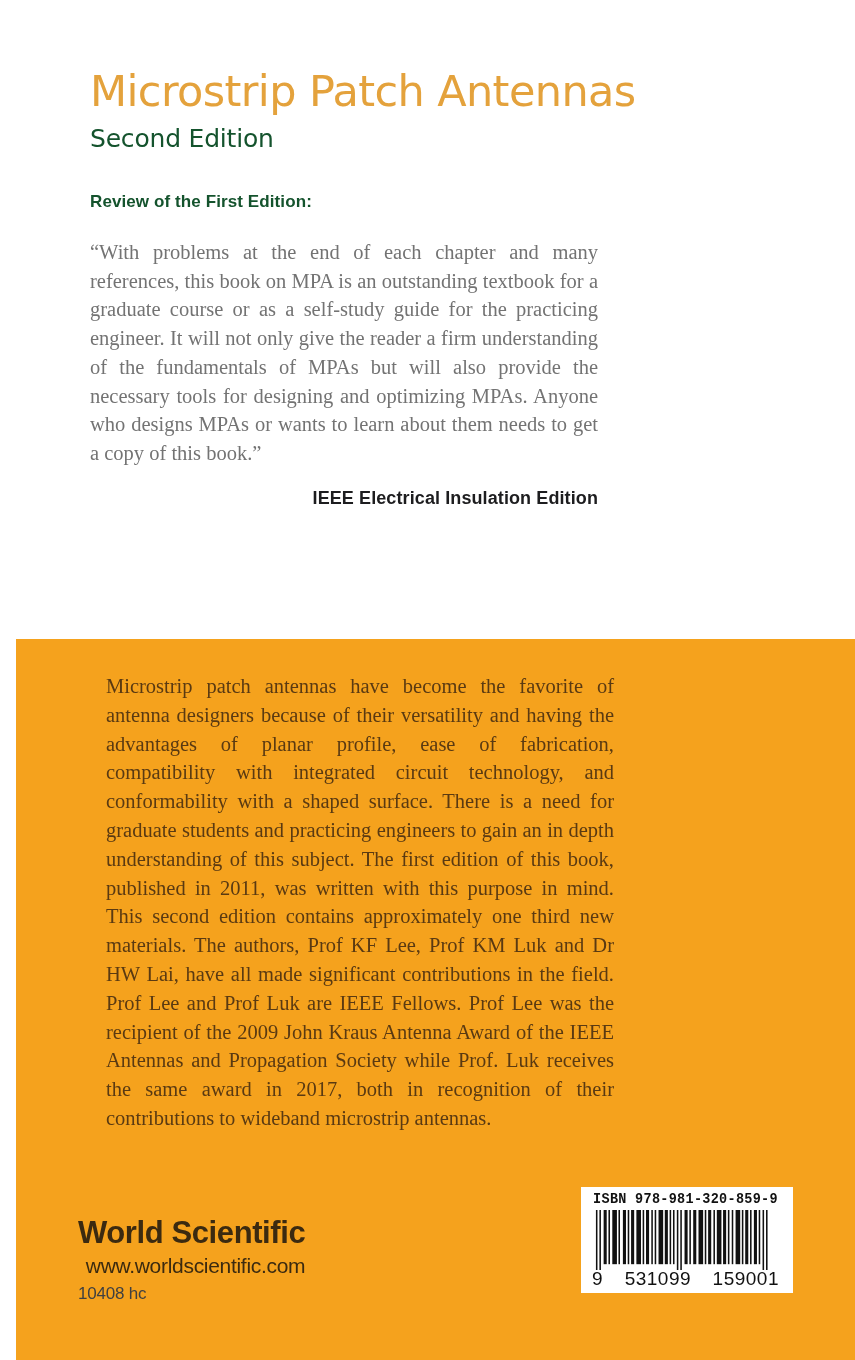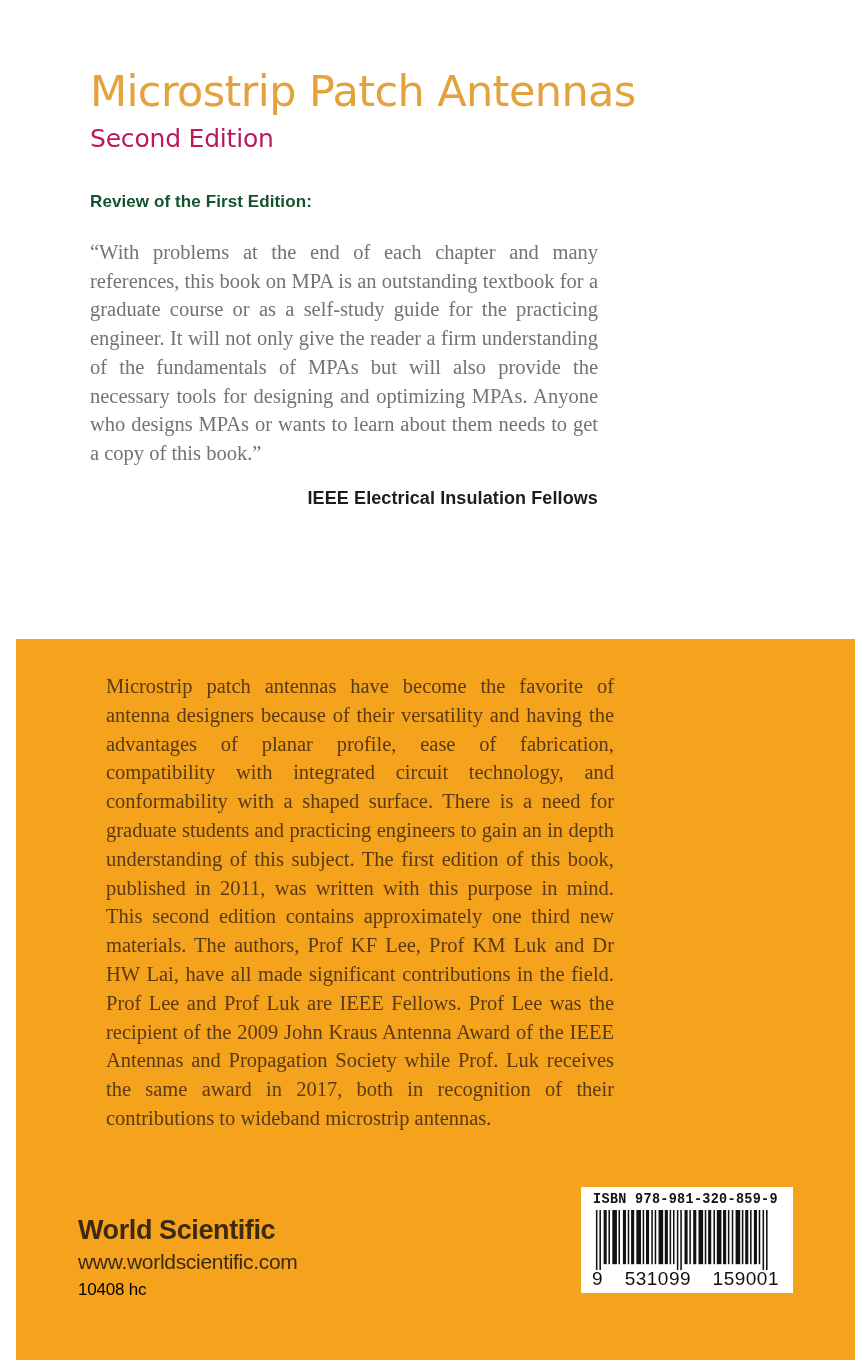--- a/index.html
+++ b/index.html
@@ -45,21 +45,21 @@
   }
 
   .subtitle {
     position: absolute;
     left: 90px;
     top: 126px;
     font-family: "DejaVu Sans", sans-serif;
     font-size: 25px;
     font-weight: 400;
     letter-spacing: -0.2px;
-    color: #be185d;
+    color: #14532d;
     line-height: 1.0;
   }
 
   .review-heading {
     position: absolute;
     left: 90px;
     top: 192px;
     font-family: "Liberation Sans", sans-serif;
     font-size: 17px;
     font-weight: bold;
@@ -117,42 +117,42 @@
   }
 
   
   .publisher {
     position: absolute;
     left: 62px;
     top: 578px;
   }
   .publisher-name {
     font-family: "Liberation Sans", sans-serif;
-    font-size: 27px;
+    font-size: 31px;
     font-weight: bold;
     color: #3b2a10;
     letter-spacing: -0.4px;
     line-height: 1.0;
   }
   .publisher-url {
     margin-top: 7px;
     font-family: "Liberation Sans", sans-serif;
     font-size: 21px;
     font-weight: 400;
     color: #3b2a10;
     letter-spacing: -0.3px;
     line-height: 1.0;
     text-align: right;
   }
   .publisher-code {
     margin-top: 9px;
     font-family: "Liberation Sans", sans-serif;
     font-size: 17px;
     font-weight: 400;
-    color: #000000;
+    color: #404040;
     letter-spacing: -0.2px;
     line-height: 1.0;
   }
 
   
   .barcode-box {
     position: absolute;
     left: 581px;
     top: 1187px;
     width: 212px;
@@ -204,21 +204,21 @@
   <div class="white-panel">
 
     <div class="title">Microstrip Patch Antennas</div>
 
     <div class="subtitle">Second Edition</div>
 
     <div class="review-heading">Review of the First Edition:</div>
 
     <div class="review-quote">“With problems at the end of each chapter and many references, this book on MPA is an outstanding textbook for a graduate course or as a self-study guide for the practicing engineer. It will not only give the reader a firm understanding of the fundamentals of MPAs but will also provide the necessary tools for designing and optimizing MPAs. Anyone who designs MPAs or wants to learn about them needs to get a copy of this book.”</div>
 
-    <div class="review-source">IEEE Electrical Insulation Fellows</div>
+    <div class="review-source">IEEE Electrical Insulation Edition</div>
   </div>
 
   <div class="orange-panel">
 
     <div class="blurb">Microstrip patch antennas have become the favorite of antenna designers because of their versatility and having the advantages of planar profile, ease of fabrication, compatibility with integrated circuit technology, and conformability with a shaped surface. There is a need for graduate students and practicing engineers to gain an in depth understanding of this subject. The first edition of this book, published in 2011, was written with this purpose in mind. This second edition contains approximately one third new materials. The authors, Prof KF Lee, Prof KM Luk and Dr HW Lai, have all made significant contributions in the field. Prof Lee and Prof Luk are IEEE Fellows. Prof Lee was the recipient of the 2009 John Kraus Antenna Award of the IEEE Antennas and Propagation Society while Prof. Luk receives the same award in 2017, both in recognition of their contributions to wideband microstrip antennas.</div>
 
     <div class="publisher">
       <div class="publisher-name">World Scientific</div>
       <div class="publisher-url">www.worldscientific.com</div>
       <div class="publisher-code">10408 hc</div>

